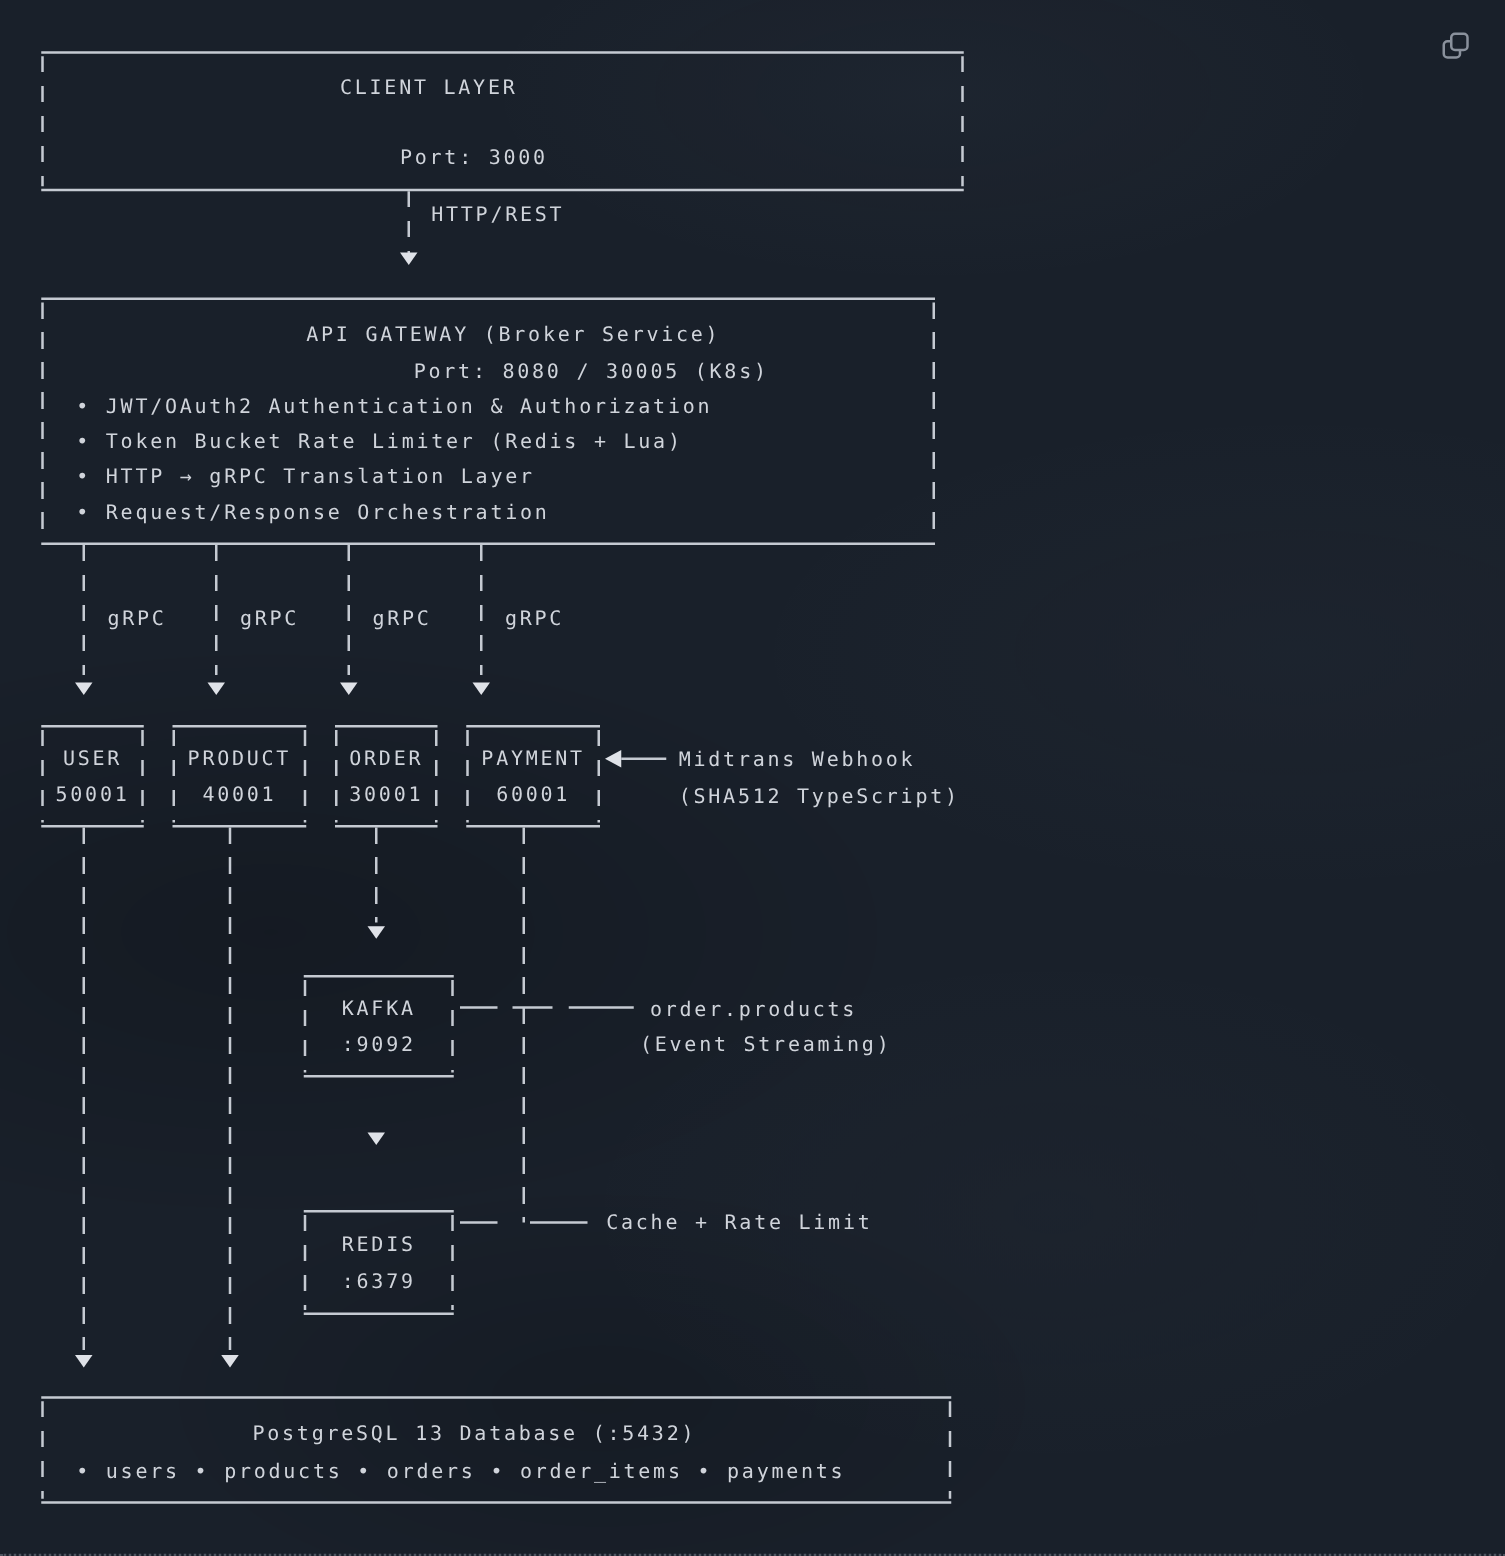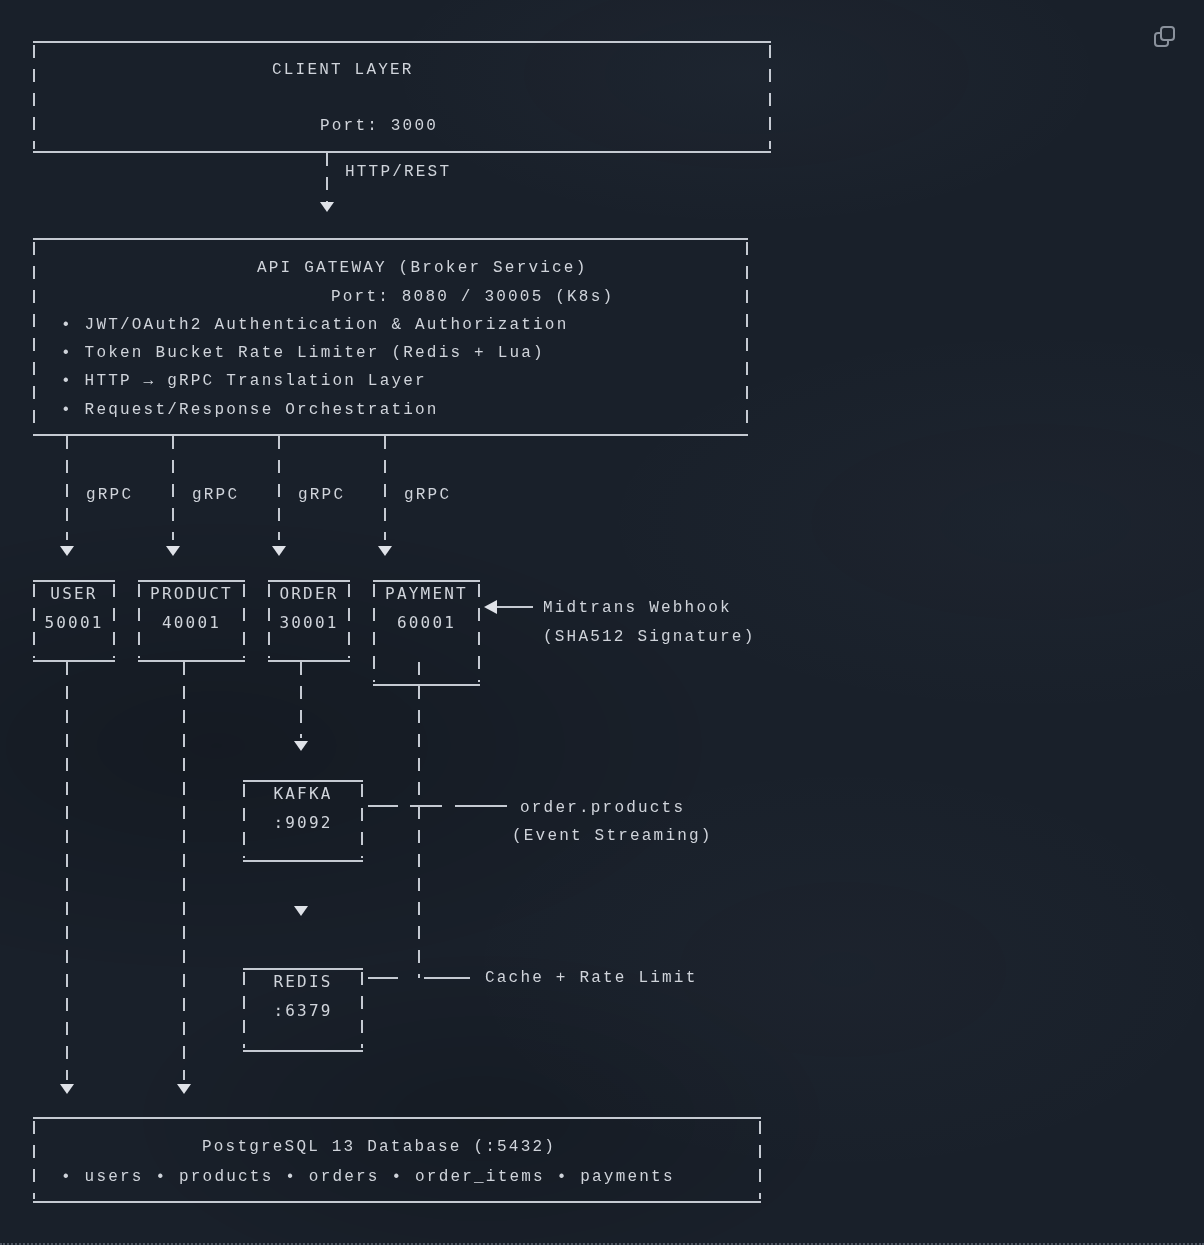--- a/index.html
+++ b/index.html
@@ -35,26 +35,26 @@
   }
   .box::before,.box::after{
     content:"";
     position:absolute;top:2px;bottom:2px;width:2px;
     background:repeating-linear-gradient(to bottom,var(--line) 0 13px,transparent 13px 24px);
   }
   .box::before{left:0;}
   .box::after{right:0;}
   .center{
     display:flex;flex-direction:column;
-    justify-content:flex-start;align-items:center;
+    justify-content:center;align-items:center;
     row-gap:5px;line-height:24px;
   }
   .ln,.lbl{
     position:absolute;white-space:nowrap;
-    line-height:24px;color:var(--text);font-family:Liberation Mono, monospace;
+    line-height:24px;color:var(--text);
   }
   .vdash{
     position:absolute;width:2px;
     background:repeating-linear-gradient(to bottom,var(--line) 0 13px,transparent 13px 24px);
   }
   .hsolid{position:absolute;height:2px;background:var(--line);}
   .arr-d{
     position:absolute;width:0;height:0;
     border-left:7px solid transparent;
     border-right:7px solid transparent;
@@ -90,21 +90,21 @@
   <div class="box" style="left:33px;top:41px;width:738px;height:112px">
     <div class="ln" style="left:239px;top:15px">CLIENT LAYER</div>
     <div class="ln" style="left:287px;top:71px">Port: 3000</div>
   </div>
 
   <div class="vdash" style="left:326px;top:153px;height:50px"></div>
   <div class="lbl" style="left:345px;top:160px">HTTP/REST</div>
   <div class="arr-d" style="left:320px;top:202px"></div>
 
   <div class="box" style="left:33px;top:238px;width:715px;height:198px">
-    <div class="ln" style="left:224px;top:16px">API GATEWAY (Broker Service)</div>
+    <div class="ln" style="left:212px;top:16px">API GATEWAY (Broker Service)</div>
     <div class="ln" style="left:298px;top:45px">Port: 8080 / 30005 (K8s)</div>
     <div class="ln" style="left:28px;top:73px">• JWT/OAuth2 Authentication &amp; Authorization</div>
     <div class="ln" style="left:28px;top:101px">• Token Bucket Rate Limiter (Redis + Lua)</div>
     <div class="ln" style="left:28px;top:129px">• HTTP → gRPC Translation Layer</div>
     <div class="ln" style="left:28px;top:158px">• Request/Response Orchestration</div>
   </div>
 
   <div class="vdash" style="left:66px;top:436px;height:104px"></div>
   <div class="vdash" style="left:172px;top:436px;height:104px"></div>
   <div class="vdash" style="left:278px;top:436px;height:104px"></div>
@@ -123,29 +123,29 @@
     <span>50001</span>
   </div>
   <div class="box center" style="left:138px;top:580px;width:107px;height:82px">
     <span>PRODUCT</span>
     <span>40001</span>
   </div>
   <div class="box center" style="left:268px;top:580px;width:82px;height:82px">
     <span>ORDER</span>
     <span>30001</span>
   </div>
-  <div class="box center" style="left:373px;top:580px;width:107px;height:106px">
+  <div class="box center" style="left:373px;top:580px;width:107px;height:82px">
     <span>PAYMENT</span>
     <span>60001</span>
   </div>
 
   <div class="arr-l" style="left:484px;top:600px"></div>
   <div class="hsolid" style="left:497px;top:606px;width:36px"></div>
   <div class="lbl" style="left:543px;top:596px">Midtrans Webhook</div>
-  <div class="lbl" style="left:543px;top:625px">(SHA512 Signature)</div>
+  <div class="lbl" style="left:543px;top:625px">(SHA512 TypeScript)</div>
 
   <div class="vdash" style="left:66px;top:662px;height:418px"></div>
   <div class="vdash" style="left:183px;top:662px;height:418px"></div>
   <div class="vdash" style="left:300px;top:662px;height:76px"></div>
   <div class="vdash" style="left:418px;top:662px;height:316px"></div>
   <div class="arr-d" style="left:294px;top:741px"></div>
 
   <div class="box center" style="left:243px;top:780px;width:120px;height:82px">
     <span>KAFKA</span>
     <span>:9092</span>

